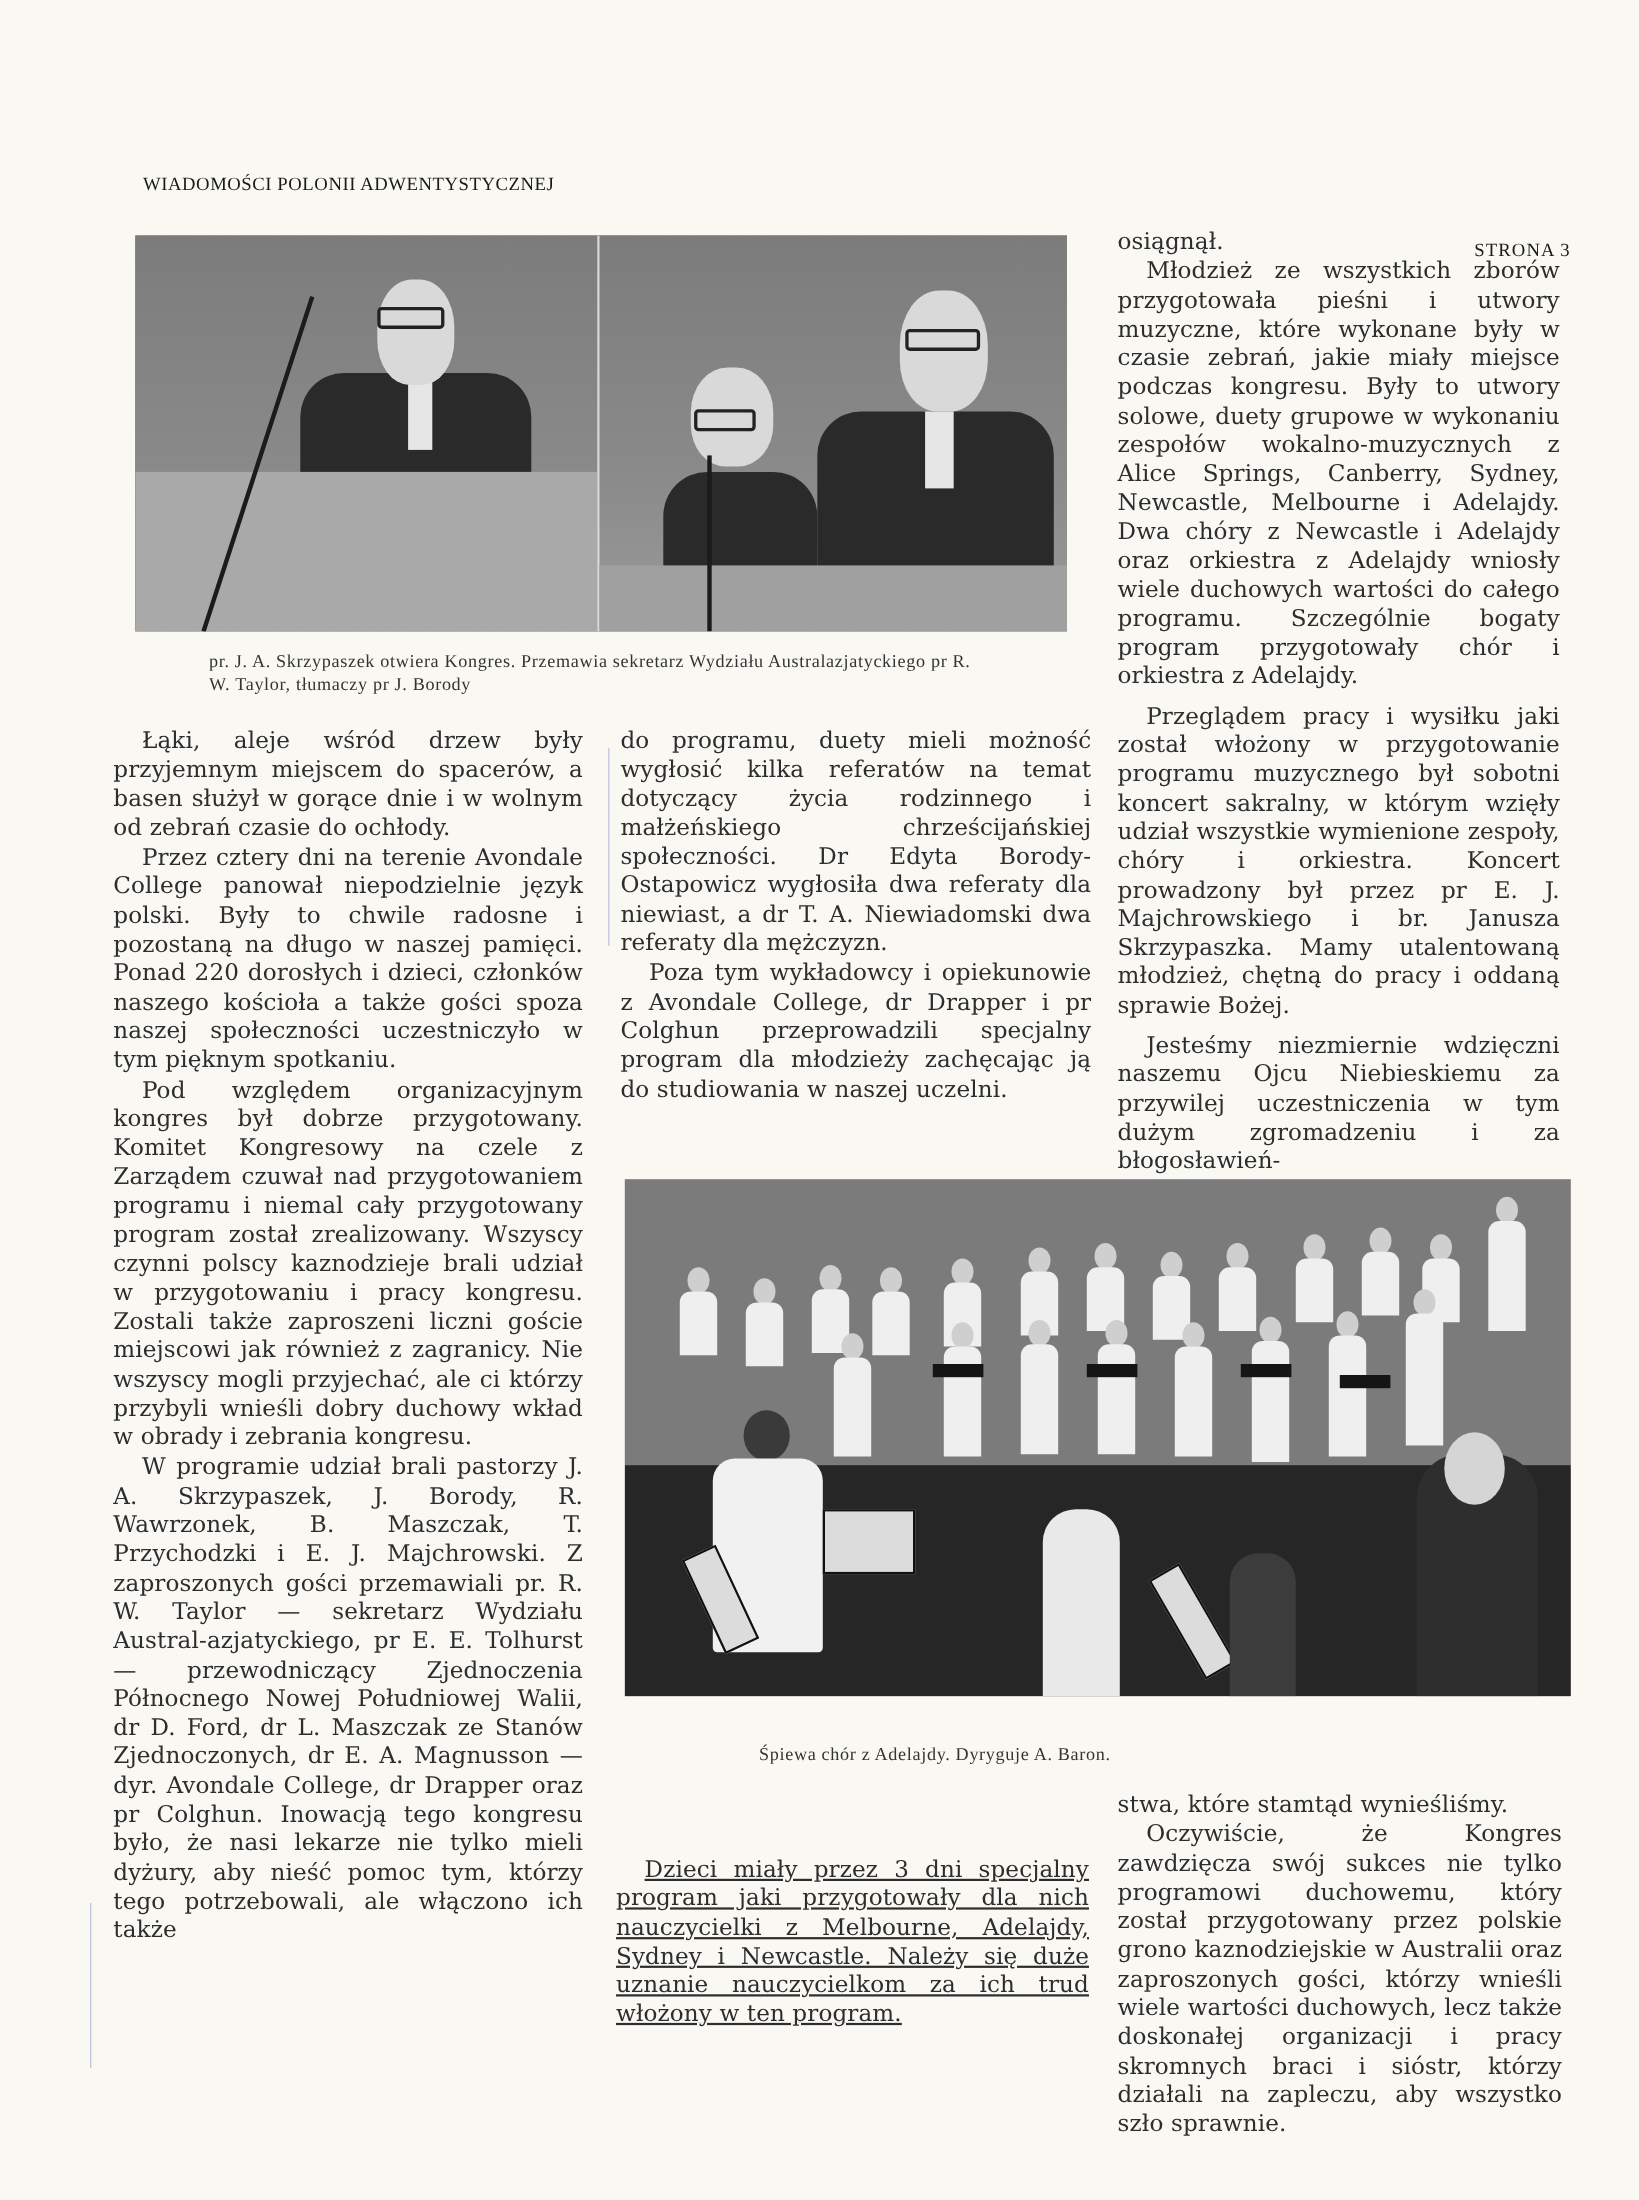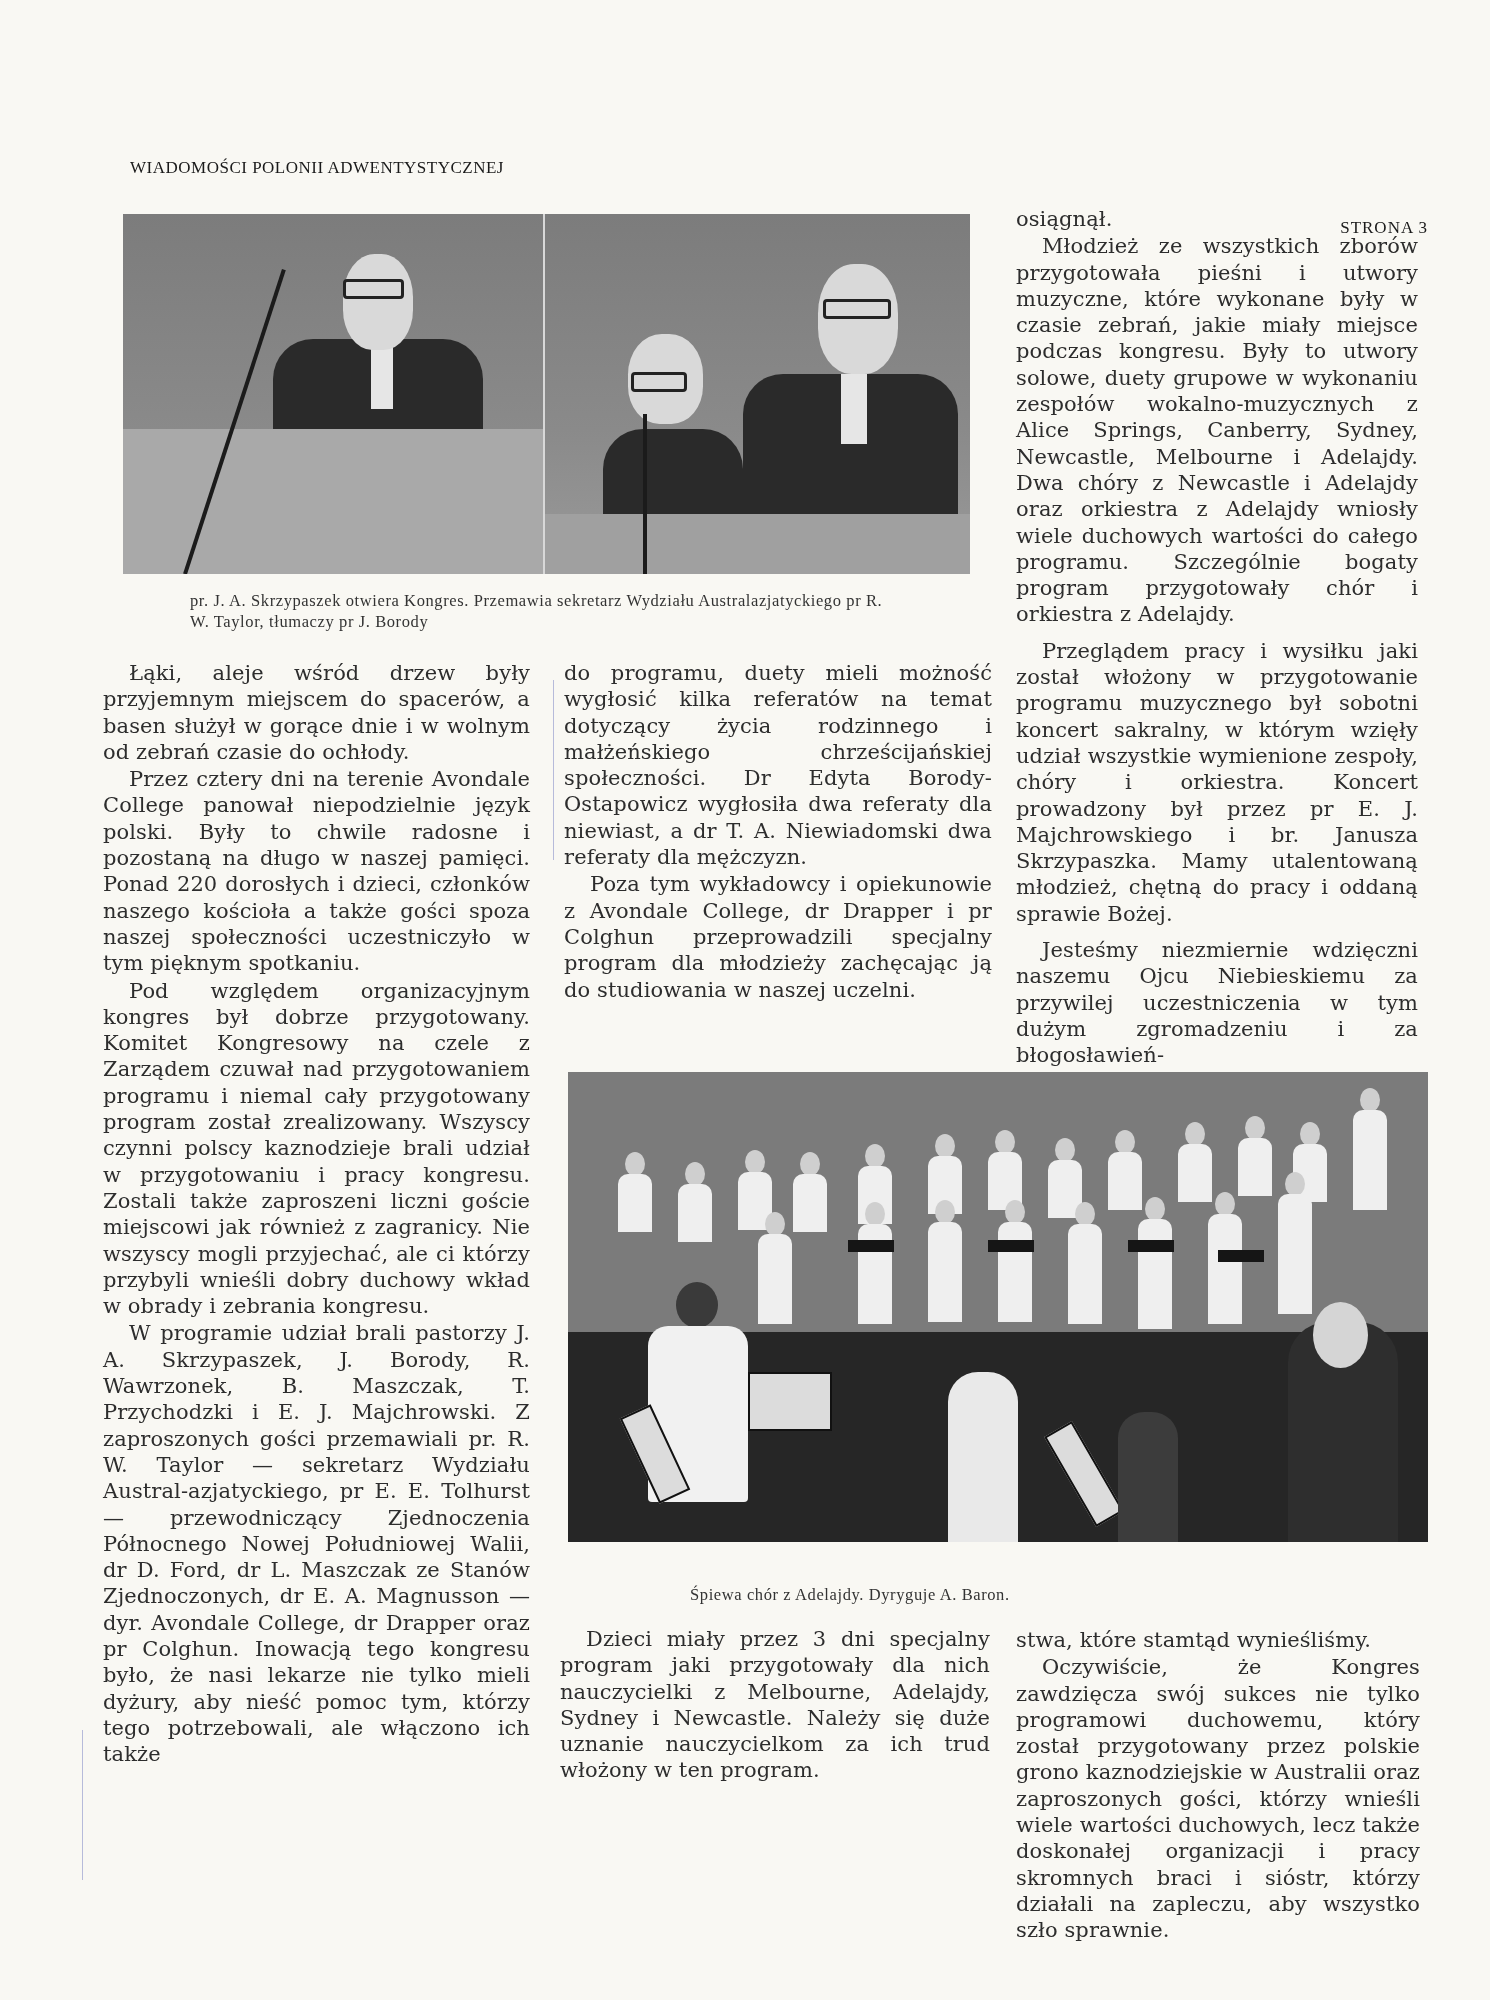--- a/index.html
+++ b/index.html
@@ -72,21 +72,21 @@
     color: #2d2d2d;
     letter-spacing: 0.1px;
   }
   .col p { margin: 0; text-indent: 26px; }
   .col p.cont { text-indent: 0; }
   .col p + p { margin-top: 1px; }
   .col-left { left: 103px; top: 660px; width: 427px; }
   .col-mid-top { left: 564px; top: 660px; width: 428px; }
   .col-right-top { left: 1016px; top: 206px; width: 402px; }
   .col-right-top p.gap { margin-top: 10px; }
-  .col-mid-bottom { left: 560px; top: 1626px; width: 430px; }
+  .col-mid-bottom { left: 560px; top: 1686px; width: 430px; text-decoration: underline; }
   .col-right-bottom { left: 1016px; top: 1627px; width: 404px; }
 
   .margin-line { position: absolute; width: 1px; background: #8b93c9; opacity: 0.6; }
 </style>
 </head>
 <body>
 
 <div class="header">
   <span class="title">WIADOMOŚCI POLONII ADWENTYSTYCZNEJ</span>
   <span class="page-num">STRONA 3</span>

